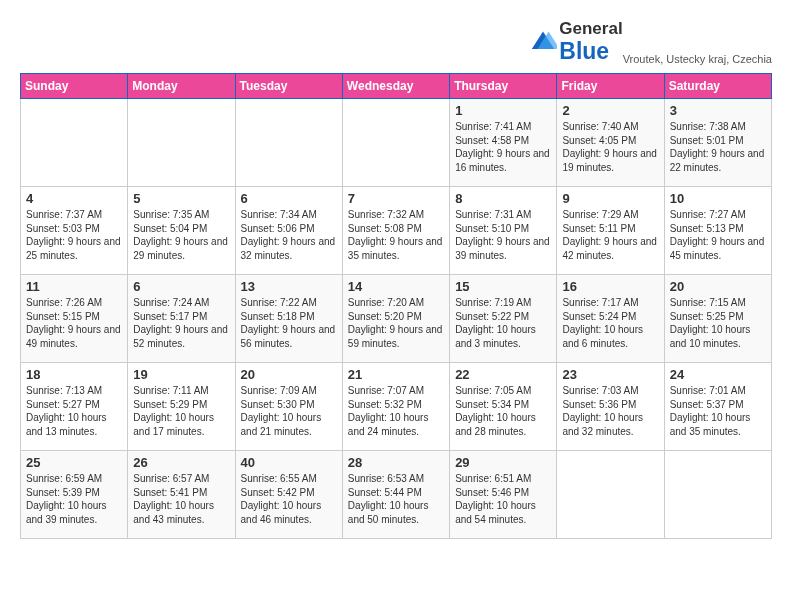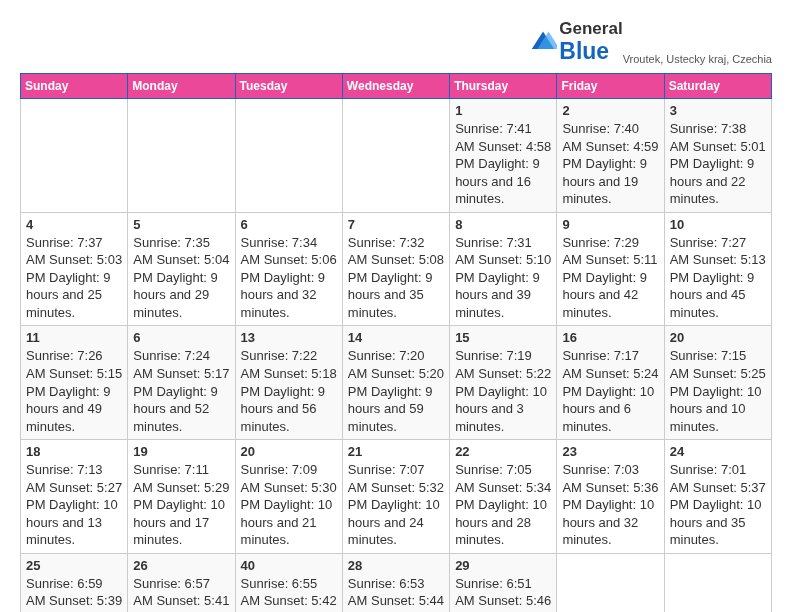--- a/index.html
+++ b/index.html
@@ -67,21 +67,21 @@
       background: #f9f9f9;
     }
     .day-number {
       font-size: 13px;
       font-weight: bold;
       color: #333;
       display: block;
       margin-bottom: 2px;
     }
     .cell-content {
-      font-size: 13px;
+      font-size: 10px;
       line-height: 1.35;
       color: #333;
     }
     .empty-cell {
       background: #fff !important;
     }
   </style>
 </head>
 <body>
 
@@ -122,21 +122,21 @@
         <td>
           <span class="day-number">1</span>
           <div class="cell-content">Sunrise: 7:41 AM
 Sunset: 4:58 PM
 Daylight: 9 hours
 and 16 minutes.</div>
         </td>
         <td>
           <span class="day-number">2</span>
           <div class="cell-content">Sunrise: 7:40 AM
-Sunset: 4:59 PM
+Sunset: 4:05 PM
 Daylight: 9 hours
 and 19 minutes.</div>
         </td>
         <td>
           <span class="day-number">3</span>
           <div class="cell-content">Sunrise: 7:38 AM
 Sunset: 5:01 PM
 Daylight: 9 hours
 and 22 minutes.</div>
         </td>

